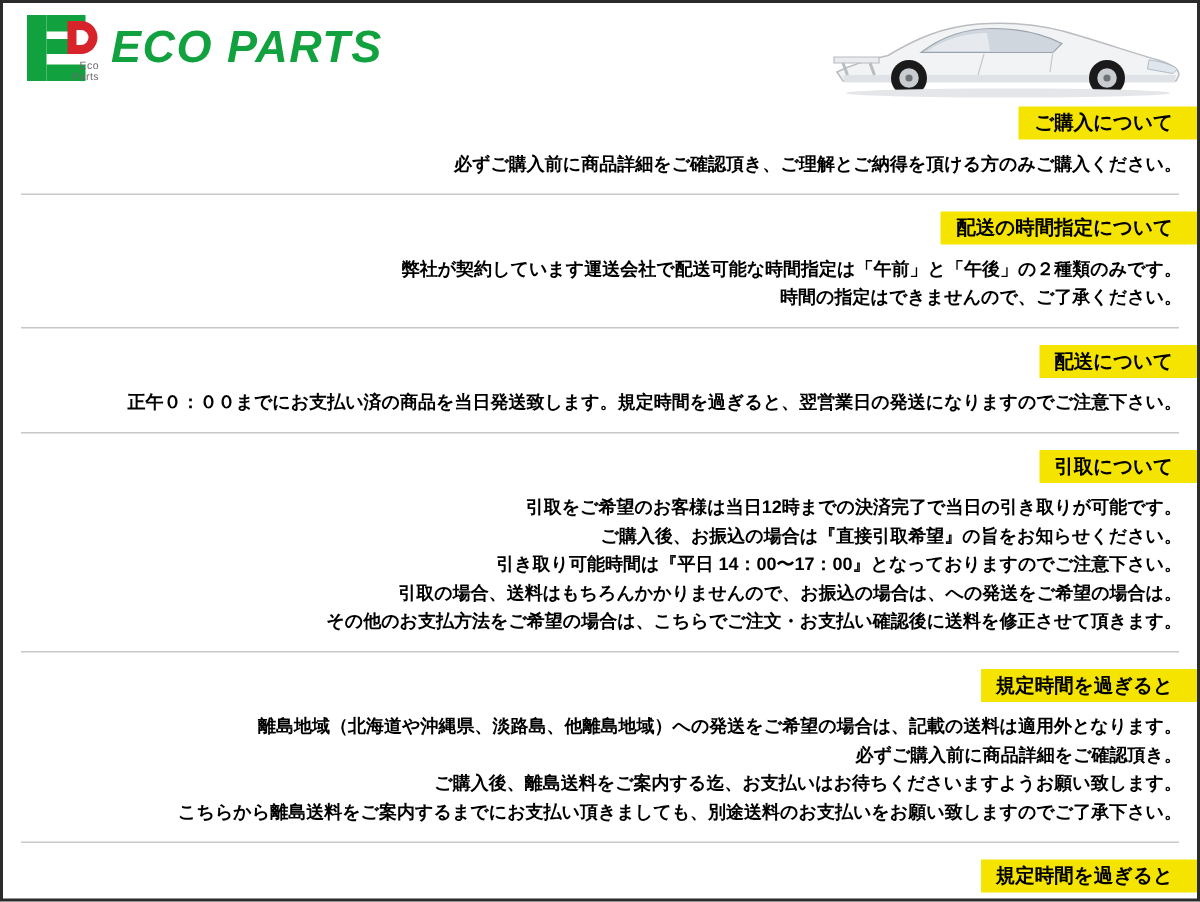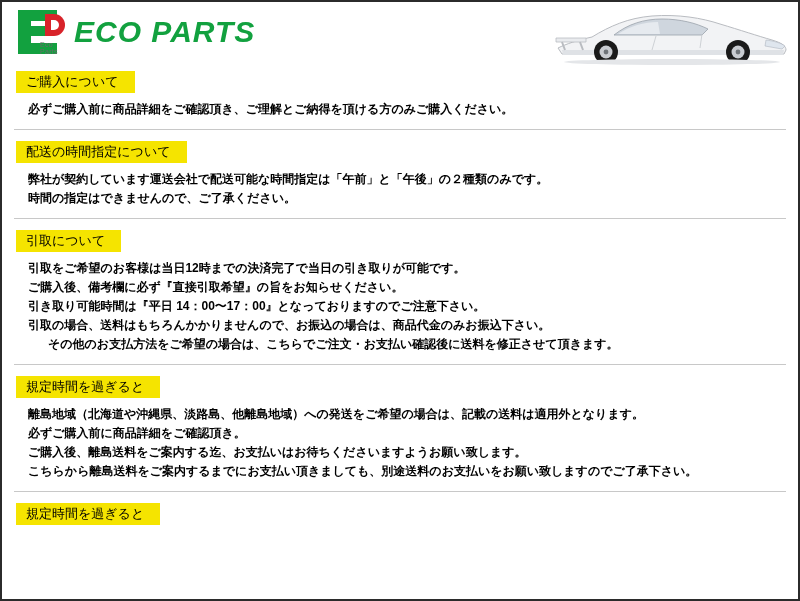--- a/index.html
+++ b/index.html
@@ -15,20 +15,21 @@
     overflow: hidden;
   }
   #page {
     position: relative;
     width: 800px;
     height: 601px;
     box-sizing: border-box;
     border: 2px solid #2b2b2b;
     background: #ffffff;
     overflow: hidden;
+    text-align: right;
   }
 
   
   #header {
     position: relative;
     height: 66px;
     background: #ffffff;
     overflow: hidden;
   }
   .logo-wrap {
@@ -121,21 +122,21 @@
 
   
   .section {
     padding: 0 0 4px 0;
   }
   .sec-head {
     display: inline-block;
     background: #f5e400;
     color: #000000;
     font-size: 13px;
-    font-weight: normal;
+    font-weight: bold;
     padding: 3px 16px 3px 10px;
     margin: 3px 0 3px 14px;
     line-height: 16px;
   }
   .body-line {
     font-size: 12px;
     line-height: 19px;
     padding: 0 10px 0 26px;
     white-space: nowrap;
     font-weight: bold;
@@ -219,28 +220,35 @@
 
   <div class="section">
     <div class="sec-head">配送の時間指定について</div>
     <div class="spacer4"></div>
     <div class="body-line">弊社が契約しています運送会社で配送可能な時間指定は「午前」と「午後」の２種類のみです。</div>
     <div class="body-line">時間の指定はできませんので、ご了承ください。</div>
     <div class="spacer6"></div>
     <div class="divider"></div>
   </div>
 
+  <div class="section">
+    <div class="sec-head">配送について</div>
+    <div class="spacer4"></div>
+    <div class="body-line">正午０：００までにお支払い済の商品を当日発送致します。規定時間を過ぎると、翌営業日の発送になりますのでご注意下さい。</div>
+    <div class="spacer6"></div>
+    <div class="divider"></div>
+  </div>
 
   <div class="section">
     <div class="sec-head">引取について</div>
     <div class="spacer4"></div>
     <div class="body-line">引取をご希望のお客様は当日12時までの決済完了で当日の引き取りが可能です。</div>
-    <div class="body-line">ご購入後、備考欄に必ず『直接引取希望』の旨をお知らせください。</div>
+    <div class="body-line">ご購入後、お振込の場合は『直接引取希望』の旨をお知らせください。</div>
     <div class="body-line">引き取り可能時間は『平日 14：00〜17：00』となっておりますのでご注意下さい。</div>
-    <div class="body-line">引取の場合、送料はもちろんかかりませんので、お振込の場合は、商品代金のみお振込下さい。</div>
+    <div class="body-line">引取の場合、送料はもちろんかかりませんので、お振込の場合は、への発送をご希望の場合は。</div>
     <div class="body-line indent2">その他のお支払方法をご希望の場合は、こちらでご注文・お支払い確認後に送料を修正させて頂きます。</div>
     <div class="spacer6"></div>
     <div class="divider"></div>
   </div>
 
   <div class="section">
     <div class="sec-head">規定時間を過ぎると</div>
     <div class="spacer4"></div>
     <div class="body-line">離島地域（北海道や沖縄県、淡路島、他離島地域）への発送をご希望の場合は、記載の送料は適用外となります。</div>
     <div class="body-line">必ずご購入前に商品詳細をご確認頂き。</div>

